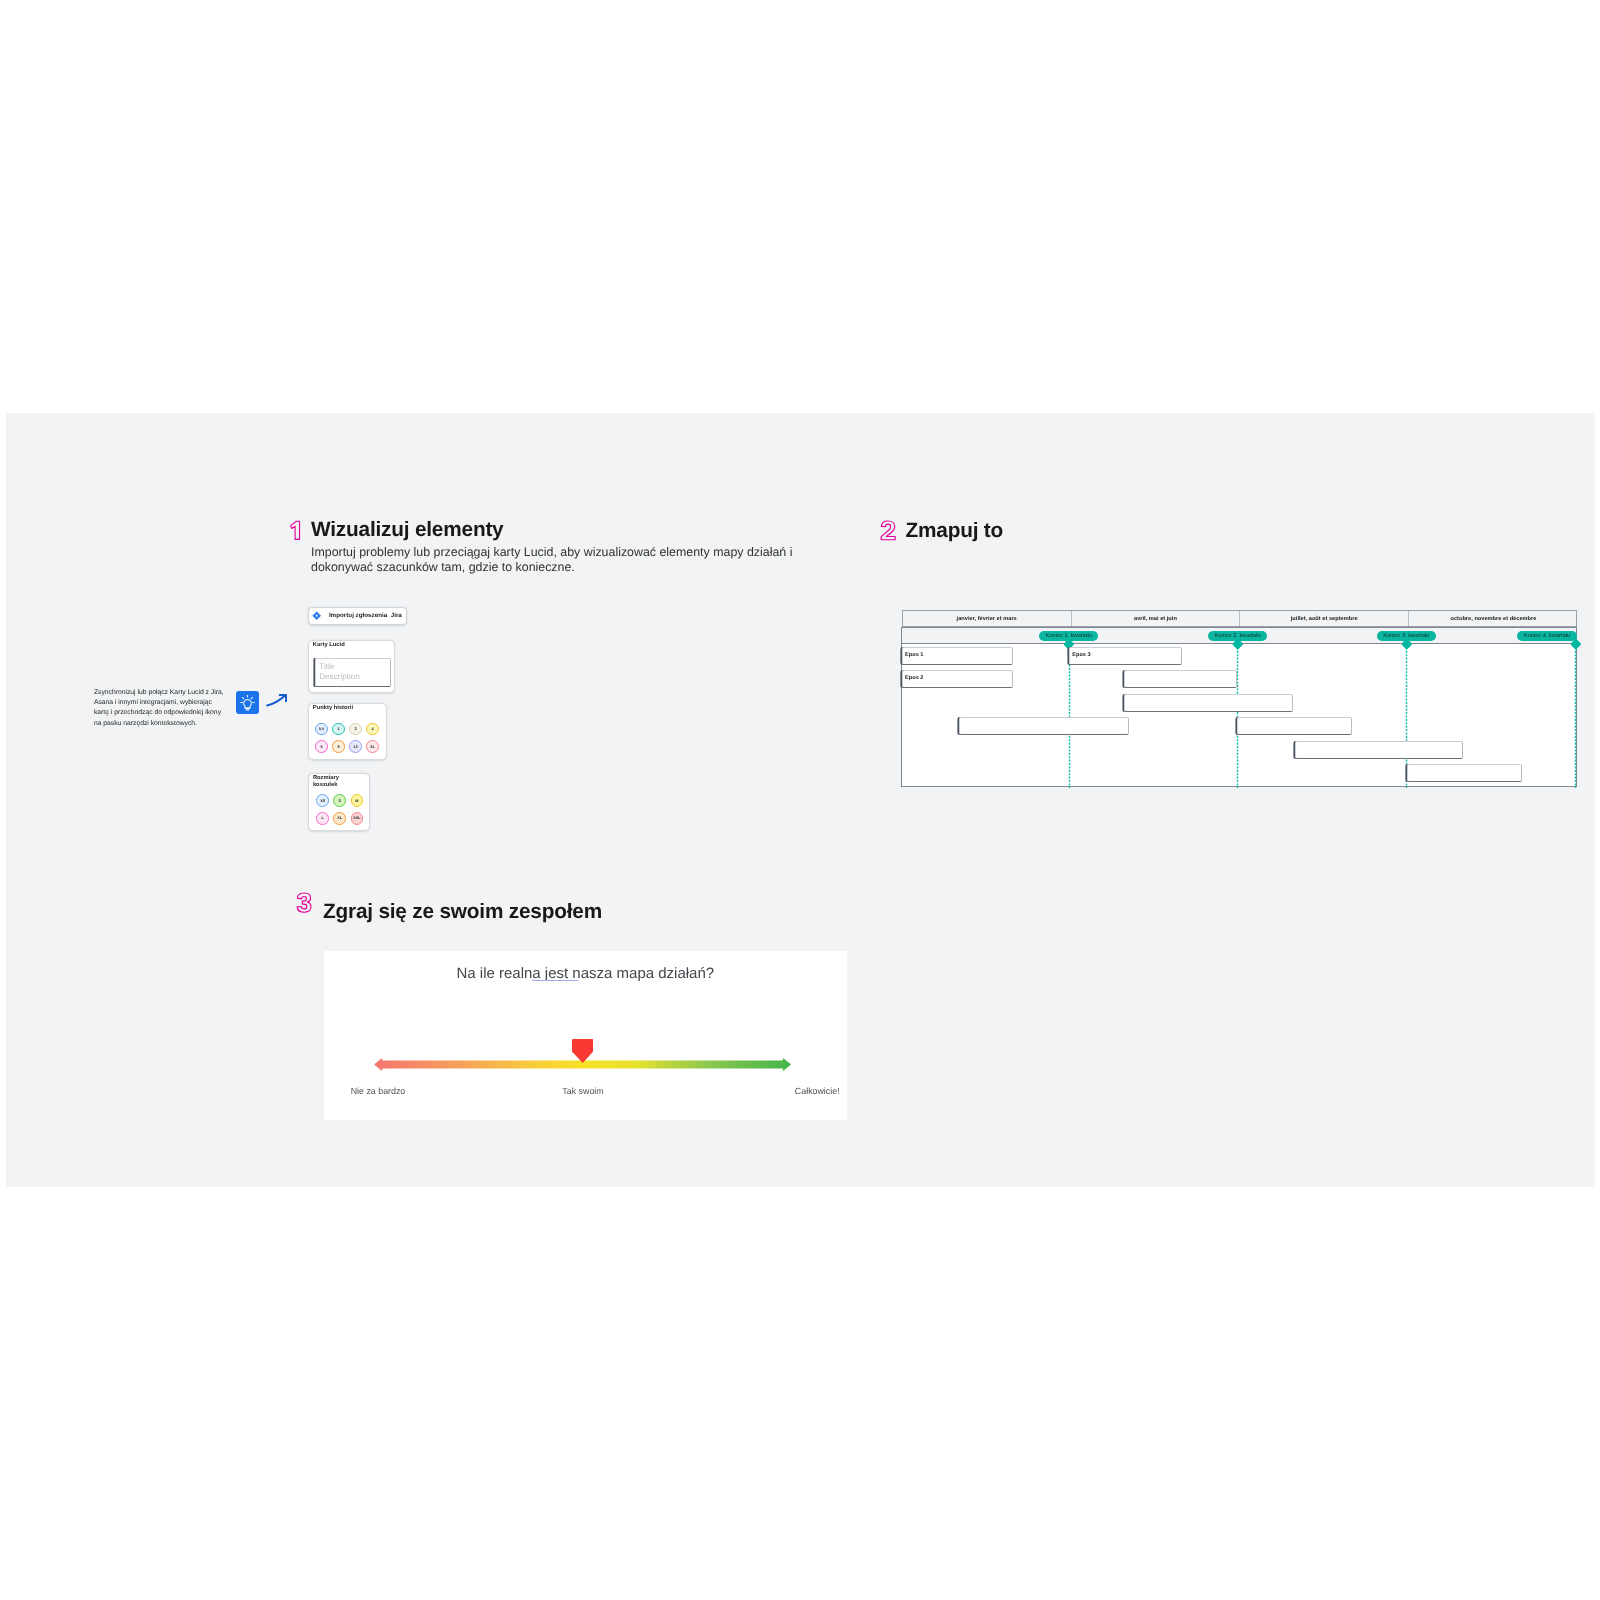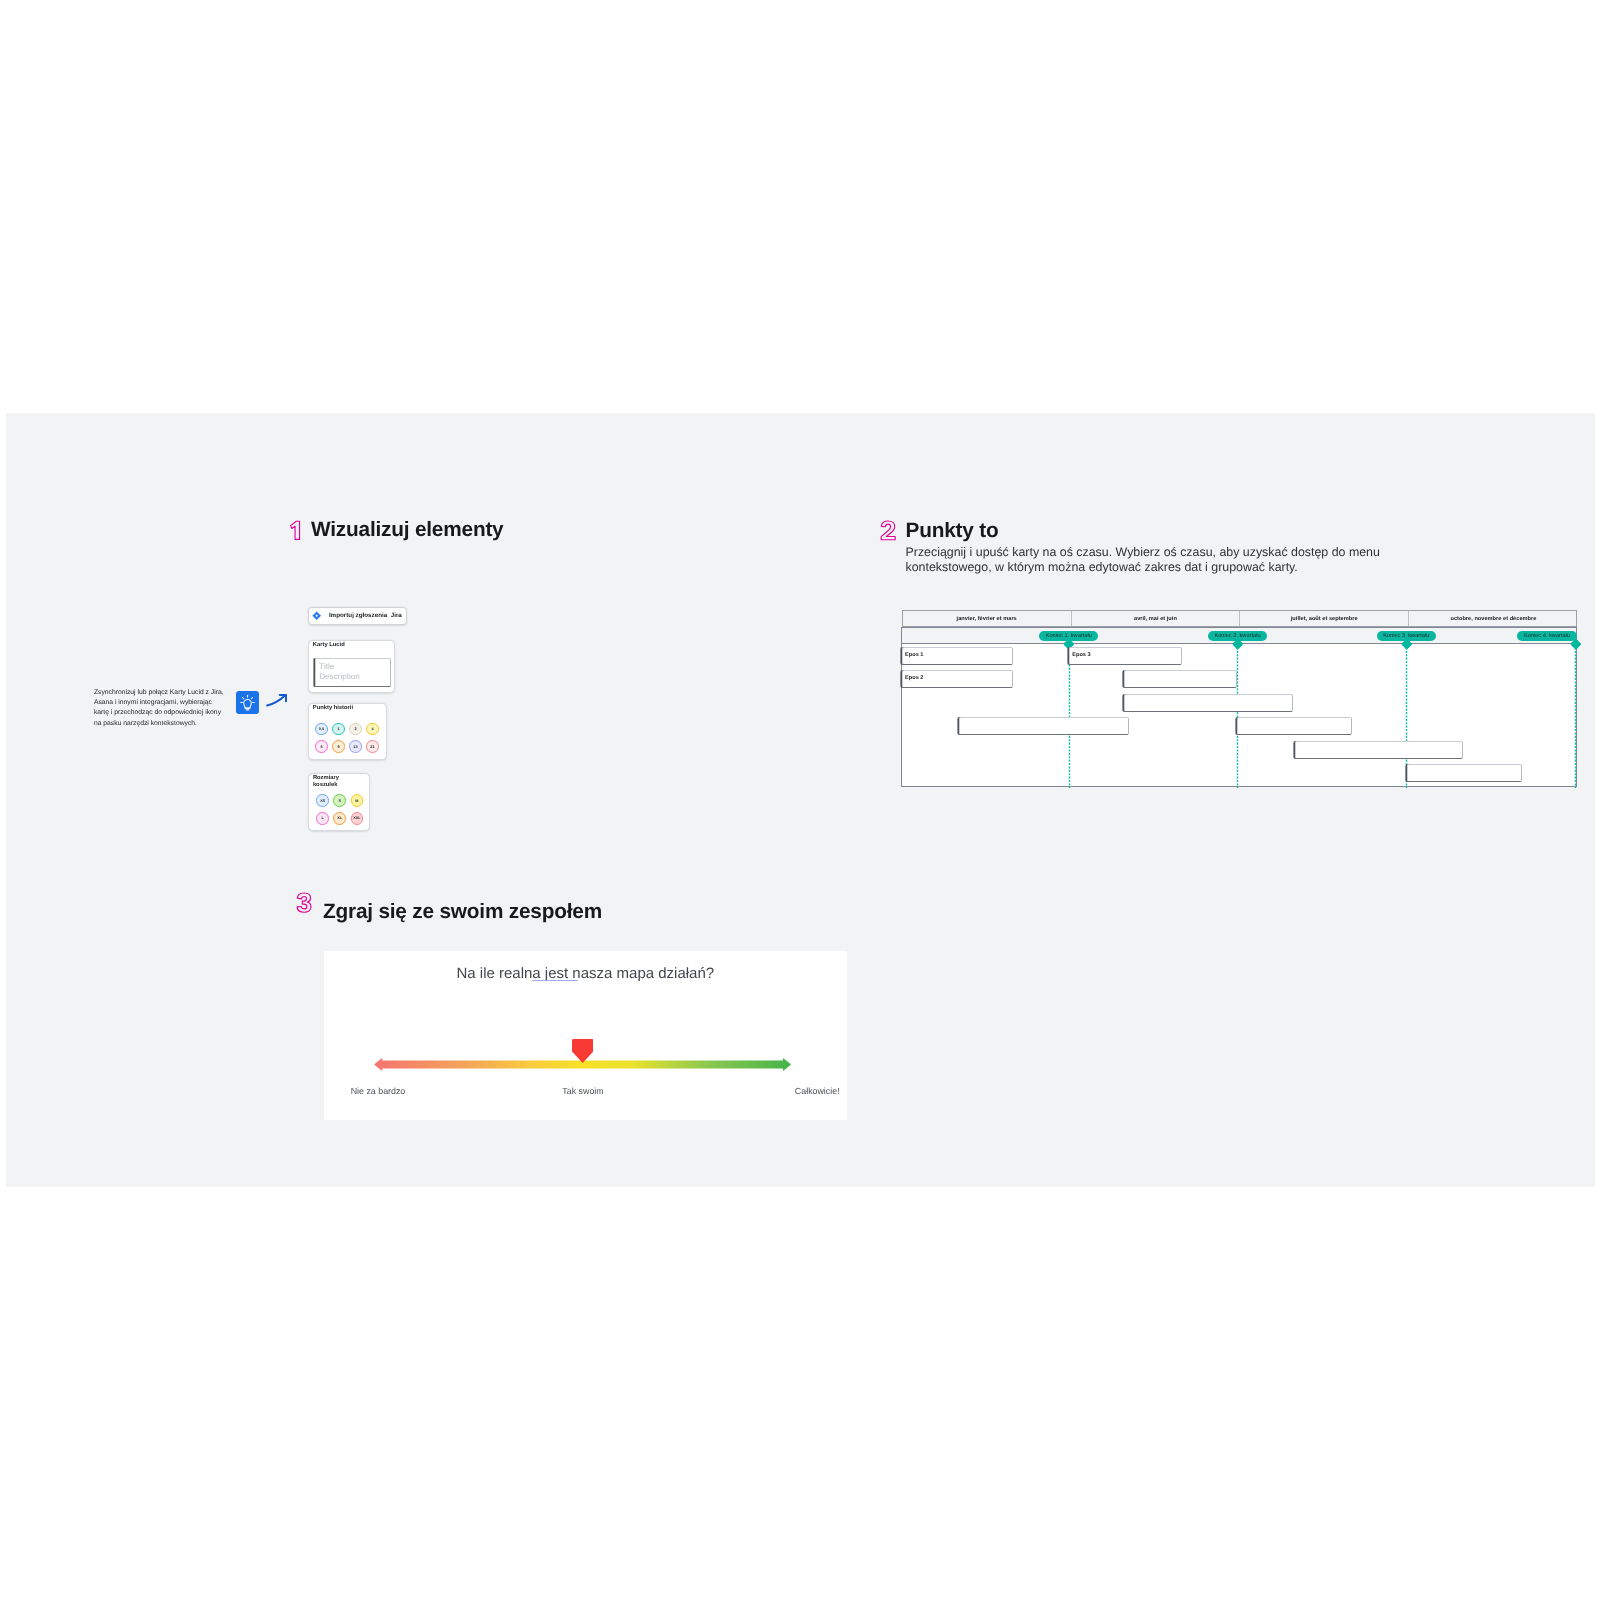--- a/index.html
+++ b/index.html
@@ -77,20 +77,21 @@
 <body>
 
 <div id="root">
 <div id="panel"></div>
 
 <svg class="step-num" style="left:288.6px;top:520.4px;" width="12.6" height="20.6" viewBox="0 0 56 102">
   <title>1</title>
   <path d="M5 28 L33 6 L49 6 L49 96 L27 96 L27 31 L11 42 Z"></path>
 </svg>
 <div class="step-title" style="left:311px;top:520.3px;font-size:20.8px;">Wizualizuj elementy</div>
+<div class="step-desc" style="left:311px;top:545px;width:482px;font-size:12.4px;line-height:14.55px;">Importuj problemy lub przeciągaj karty Lucid, aby wizualizować elementy mapy działań i dokonywać szacunków tam, gdzie to konieczne.</div>
 
 <div class="hint-text" style="left:93.9px;top:688.4px;">Zsynchronizuj lub połącz Karty Lucid z Jira, Asana i innymi integracjami, wybierając kartę i przechodząc do odpowiedniej ikony na pasku narzędzi kontekstowych.</div>
 <div class="hint-icon">
   <svg width="17" height="17" viewBox="0 0 24 24" fill="none" stroke="#eef3fb" stroke-width="1.5" stroke-linecap="round" stroke-linejoin="round">
     <path d="M12 1.9v2.4"></path>
         <path d="M4.8 4.9 6.6 6.7"></path>
         <path d="M19.2 4.9 17.4 6.7"></path>
     <path d="M2.3 12.1h2.4"></path>
         <path d="M19.3 12.1h2.4"></path>
     <path d="M8.2 17.0a5.4 5.4 0 1 1 7.6 0v2.6H8.2z"></path>
@@ -173,22 +174,21 @@
         <div class="chip" style="left: 41.8px; top: 38.35px; width: 12.6px; height: 12.6px; background: rgb(251, 212, 213); border: 1px solid rgb(248, 136, 143);">
           <span>XXL</span>
         </div>
       </div>
 </div>
 
 <svg class="step-num" style="left:879.8px;top:519.7px;" width="17.6" height="21" viewBox="0 0 84 102">
   <title>2</title>
   <path d="M6 31 C7 14 21 5 39 5 C57 5 71 15 71 31 C71 43 64 52 51 63 L30 80 L73 80 L73 96 L5 96 L5 81 L41 50 C48 44 51 38 51 32 C51 24 46 20 38 20 C30 20 26 25 26 33 Z"></path>
 </svg>
-<div class="step-title" style="left:905.5px;top:520.6px;font-size:20.8px;">Punkty to</div>
-<div class="step-desc" style="left:905.5px;top:545px;width:478px;font-size:12.4px;line-height:14.55px;">Przeciągnij i upuść karty na oś czasu. Wybierz oś czasu, aby uzyskać dostęp do menu kontekstowego, w którym można edytować zakres dat i grupować karty.</div>
+<div class="step-title" style="left:905.5px;top:520.6px;font-size:20.8px;">Zmapuj to</div>
 
 <div id="timeline">
   <div class="tl-head">
         <div class="tl-head-cell" style="left: 0px; width: 168.75px;">
           <span>janvier, février et mars</span>
         </div>
         <div class="tl-head-cell" style="left: 168.75px; width: 168.75px;">
           <span>avril, mai et juin</span>
         </div>
         <div class="tl-head-cell" style="left: 337.5px; width: 168.75px;">

